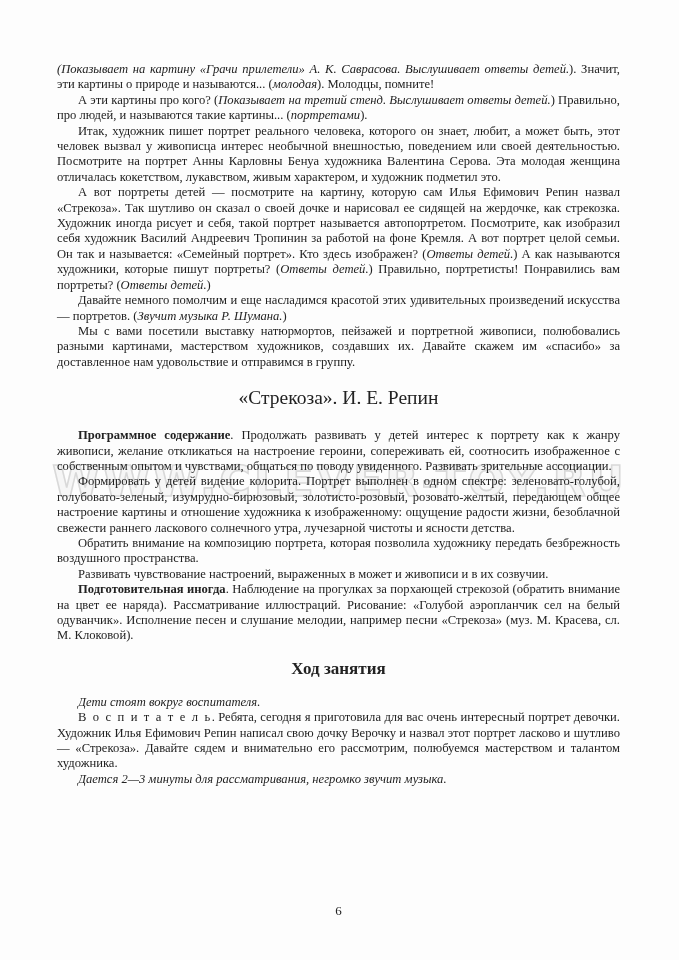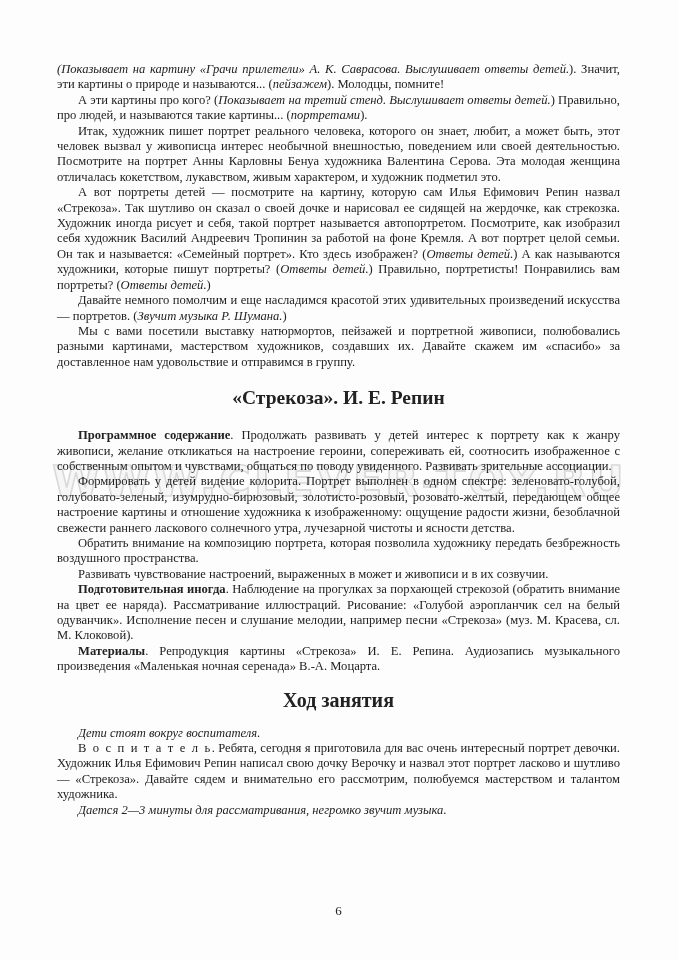--- a/index.html
+++ b/index.html
@@ -38,27 +38,27 @@
     text-indent: 0;
   }
   .seg-normal { font-style: normal; }
   .seg-italic { font-style: italic; }
   .seg-bold   { font-weight: bold; }
   .seg-spaced { letter-spacing: 1.5px; }
   h1.section-title {
     margin: 16px 0 18px 0;
     font-size: 19.5px;
     line-height: 24px;
-    font-weight: bold;
+    font-weight: normal;
     text-align: center;
     text-indent: 0;
   }
   h2.lesson-heading {
     margin: 15px 0 16px 0;
-    font-size: 20px;
+    font-size: 17px;
     line-height: 20px;
     font-weight: bold;
     text-align: center;
     text-indent: 0;
   }
   .page-number {
     position: absolute;
     left: 57px;
     width: 563px;
     top: 903px;
@@ -85,37 +85,36 @@
 </head>
 <body>
 
 <div class="page">
 
   <div class="watermark">WWW.CLEVER-TOY.RU</div>
 
   <div class="text-block">
 
     <div>
-        <p class="para no-indent"><span class="seg-italic">(Показывает на картину «Грачи прилетели» А. К. Саврасова. Выслушивает ответы детей.</span><span class="seg-normal">). Значит, эти картины о природе и называются... (</span><span class="seg-italic">пейзажем</span><span class="seg-normal">). Молодцы, помните!</span></p>
+        <p class="para no-indent"><span class="seg-italic">(Показывает на картину «Грачи прилетели» А. К. Саврасова. Выслушивает ответы детей.</span><span class="seg-normal">). Значит, эти картины о природе и называются... (</span><span class="seg-italic">молодая</span><span class="seg-normal">). Молодцы, помните!</span></p>
         <p class="para"><span class="seg-normal">А эти картины про кого? (</span><span class="seg-italic">Показывает на третий стенд. Выслушивает ответы детей.</span><span class="seg-normal">) Правильно, про людей, и называются такие картины... (</span><span class="seg-italic">портретами</span><span class="seg-normal">).</span></p>
         <p class="para"><span class="seg-normal">Итак, художник пишет портрет реального человека, которого он знает, любит, а может быть, этот человек вызвал у живописца интерес необычной внешностью, поведением или своей деятельностью. Посмотрите на портрет Анны Карловны Бенуа художника Валентина Серова. Эта молодая женщина отличалась кокетством, лукавством, живым характером, и художник подметил это.</span></p>
         <p class="para"><span class="seg-normal">А вот портреты детей — посмотрите на картину, которую сам Илья Ефимович Репин назвал «Стрекоза». Так шутливо он сказал о своей дочке и нарисовал ее сидящей на жердочке, как стрекозка. Художник иногда рисует и себя, такой портрет называется автопортретом. Посмотрите, как изобразил себя художник Василий Андреевич Тропинин за работой на фоне Кремля. А вот портрет целой семьи. Он так и называется: «Семейный портрет». Кто здесь изображен? (</span><span class="seg-italic">Ответы детей.</span><span class="seg-normal">) А как называются художники, которые пишут портреты? (</span><span class="seg-italic">Ответы детей.</span><span class="seg-normal">) Правильно, портретисты! Понравились вам портреты? (</span><span class="seg-italic">Ответы детей.</span><span class="seg-normal">)</span></p>
         <p class="para"><span class="seg-normal">Давайте немного помолчим и еще насладимся красотой этих удивительных произведений искусства — портретов. (</span><span class="seg-italic">Звучит музыка Р. Шумана.</span><span class="seg-normal">)</span></p>
         <p class="para"><span class="seg-normal">Мы с вами посетили выставку натюрмортов, пейзажей и портретной живописи, полюбовались разными картинами, мастерством художников, создавших их. Давайте скажем им «спасибо» за доставленное нам удовольствие и отправимся в группу.</span></p>
       </div>
 
     <h1 class="section-title">«Стрекоза». И. Е. Репин</h1>
 
     <div>
         <p class="para"><span class="seg-bold">Программное содержание</span><span class="seg-normal">. Продолжать развивать у детей интерес к портрету как к жанру живописи, желание откликаться на настроение героини, сопереживать ей, соотносить изображенное с собственным опытом и чувствами, общаться по поводу увиденного. Развивать зрительные ассоциации.</span></p>
         <p class="para"><span class="seg-normal">Формировать у детей видение колорита. Портрет выполнен в одном спектре: зеленовато-голубой, голубовато-зеленый, изумрудно-бирюзовый, золотисто-розовый, розовато-желтый, передающем общее настроение картины и отношение художника к изображенному: ощущение радости жизни, безоблачной свежести раннего ласкового солнечного утра, лучезарной чистоты и ясности детства.</span></p>
         <p class="para"><span class="seg-normal">Обратить внимание на композицию портрета, которая позволила художнику передать безбрежность воздушного пространства.</span></p>
         <p class="para"><span class="seg-normal">Развивать чувствование настроений, выраженных в может и живописи и в их созвучии.</span></p>
         <p class="para"><span class="seg-bold">Подготовительная иногда</span><span class="seg-normal">. Наблюдение на прогулках за порхающей стрекозой (обратить внимание на цвет ее наряда). Рассматривание иллюстраций. Рисование: «Голубой аэропланчик сел на белый одуванчик». Исполнение песен и слушание мелодии, например песни «Стрекоза» (муз. М. Красева, сл. М. Клоковой).</span></p>
-        <p class="para"><span class="seg-bold">Материалы</span><span class="seg-normal">. Репродукция картины «Стрекоза» И. Е. Репина. Аудиозапись музыкального произведения «Маленькая ночная серенада» В.-А. Моцарта.</span></p>
       </div>
 
     <h2 class="lesson-heading">Ход занятия</h2>
 
     <div>
         <p class="para"><span class="seg-italic">Дети стоят вокруг воспитателя.</span></p>
         <p class="para"><span class="seg-spaced">В о с п и т а т е л ь</span><span class="seg-normal">. Ребята, сегодня я приготовила для вас очень интересный портрет девочки. Художник Илья Ефимович Репин написал свою дочку Верочку и назвал этот портрет ласково и шутливо — «Стрекоза». Давайте сядем и внимательно его рассмотрим, полюбуемся мастерством и талантом художника.</span></p>
         <p class="para"><span class="seg-italic">Дается 2—3 минуты для рассматривания, негромко звучит музыка.</span></p>
       </div>
 

